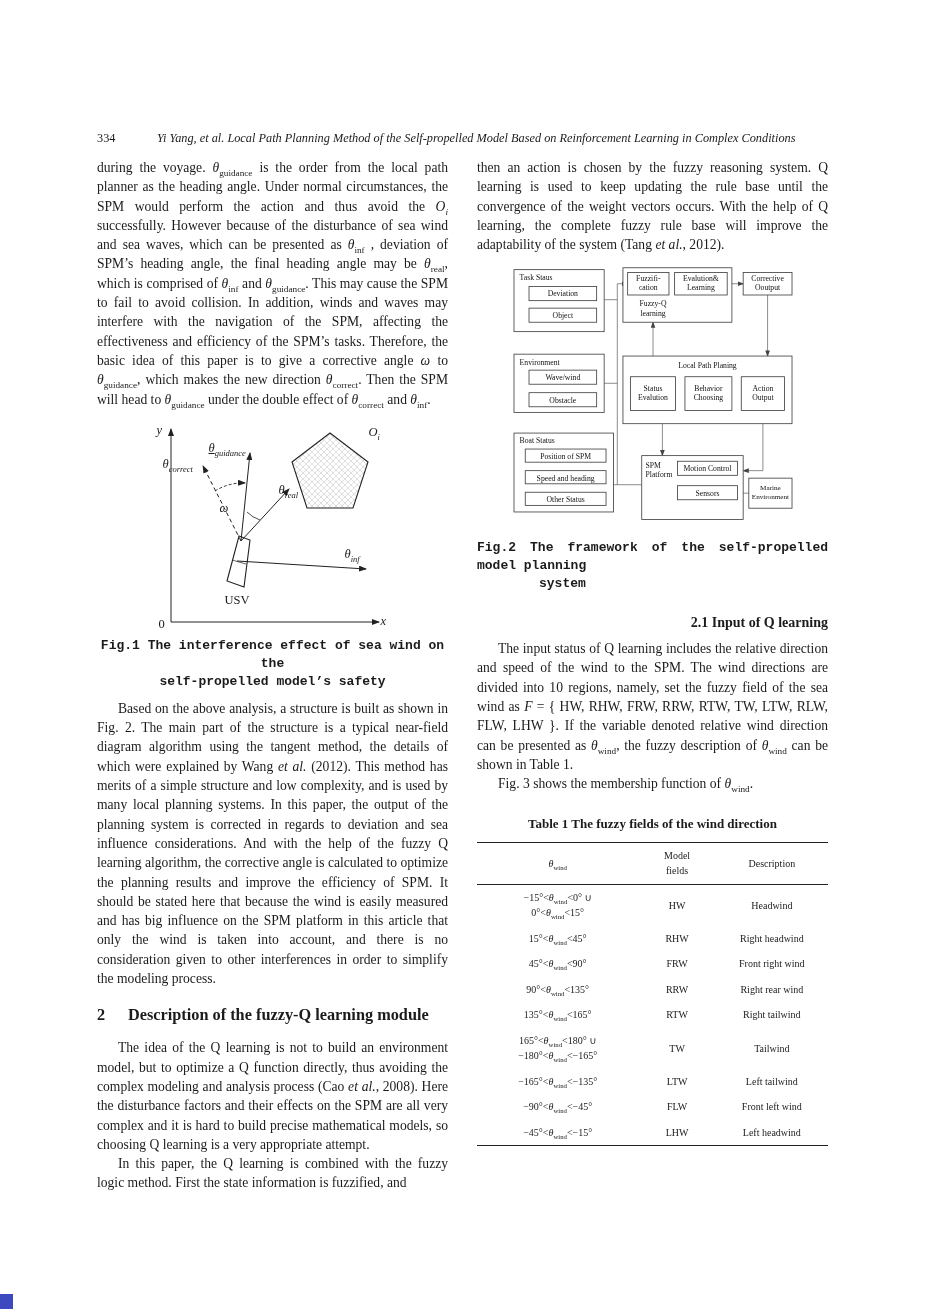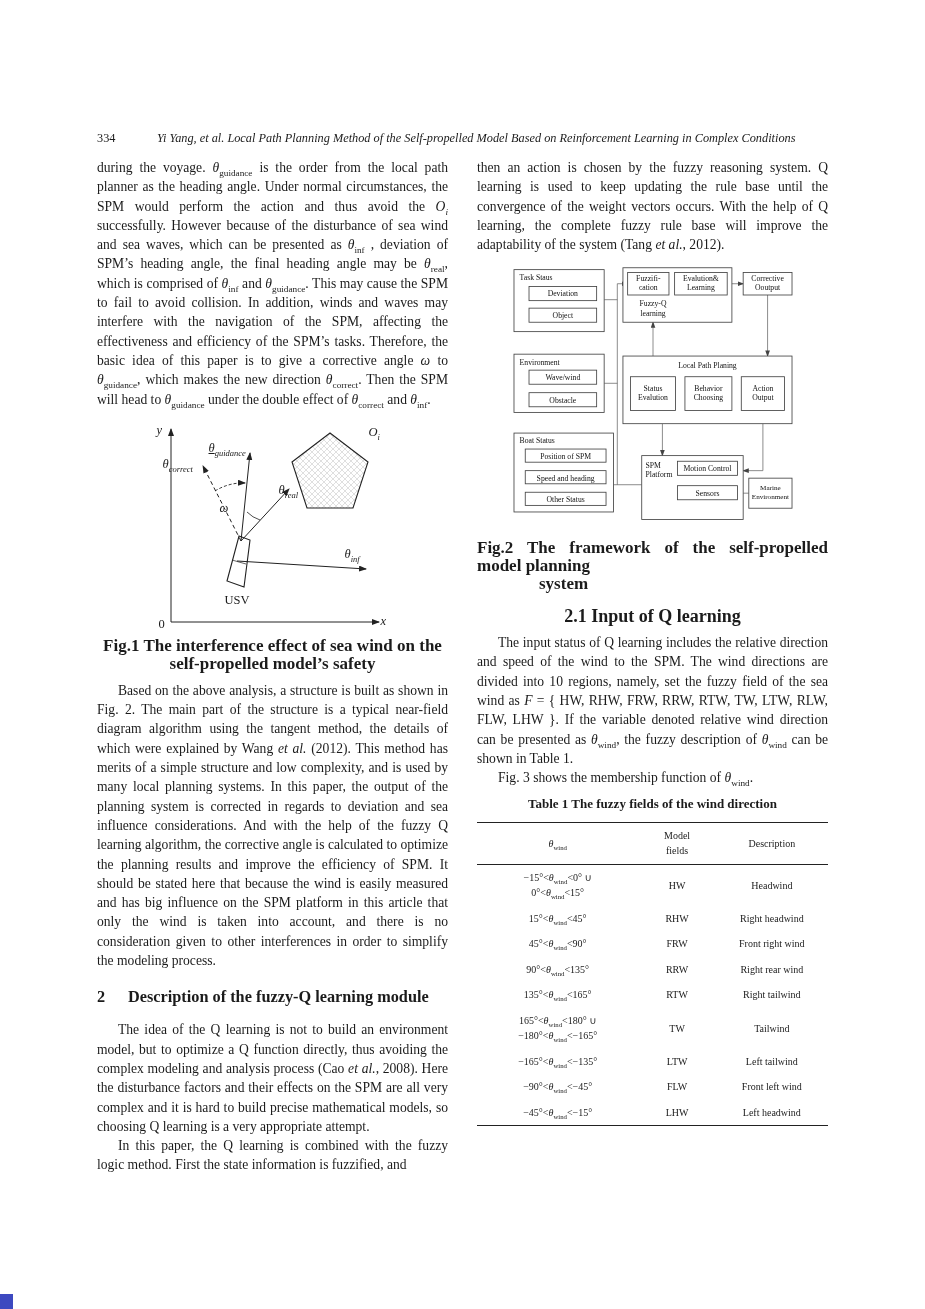--- a/index.html
+++ b/index.html
@@ -14,37 +14,37 @@
   .page-num { width:60px; flex:none; }
   .running-title { flex:1; text-align:left; font-style:italic; }
 
   .col { position:absolute; top:158px; width:351px; font-size:13.6px; line-height:19.3px; text-align:justify; }
   .col-left { left:97px; }
   .col-right { left:477px; }
   p.indent { text-indent:21px; }
   sub { font-size:68%; line-height:0; }
 
   .figure { margin:10px 0 6px; }
-  .fig-caption { font-weight:bold; font-size:17px; line-height:18px; margin:6px 0 8px; }
+  .fig-caption { font-weight:bold; font-size:13px; line-height:18px; margin:6px 0 8px;font-family:Liberation Mono, monospace; }
   .fig-caption.centered { text-align:center; }
   .fig-caption .cap2-indent { display:block; margin-left:62px; }
 
   .fig1-canvas { position:relative; width:240px; height:212px; margin:0 auto; }
   .f1lbl { position:absolute; font-size:12.5px; font-style:italic; white-space:nowrap; }
   .f1lbl.roman { font-style:normal; }
 
   .fig2-wrap { width:282px; margin:0 auto; }
   svg text { font-family:"Liberation Serif", serif; fill:#111; }
 
   .section-heading { display:flex; font-weight:bold; font-size:16.3px; line-height:22px; margin:16px 0 12px; }
   .section-heading .num { width:31px; flex:none; }
   .section-heading .sec-text { flex:1; text-align:justify; }
-  .subsection-heading { font-weight:bold; font-size:18px; margin:14px 0 7px; text-align:center; }
-
-  .table-block { margin-top:7px; }
+  .subsection-heading { font-weight:bold; font-size:14px; margin:20px 0 7px; text-align:right; }
+
+  .table-block { margin-top:21px; }
   .table-title { text-align:center; font-weight:bold; font-size:13px; margin-bottom:8px; }
   table.data-table { width:100%; border-collapse:collapse; font-size:10px; line-height:15.5px; }
   table.data-table th, table.data-table td { font-weight:normal; text-align:center; vertical-align:middle; padding:5px 2px; }
   table.data-table thead tr { border-top:1.4px solid #222; border-bottom:0.9px solid #222; }
   table.data-table tbody tr:last-child { border-bottom:1.4px solid #222; }
   .col-range { width:46%; }
   .col-field { width:22%; }
   .col-desc  { width:32%; }
 </style>
 </head>

